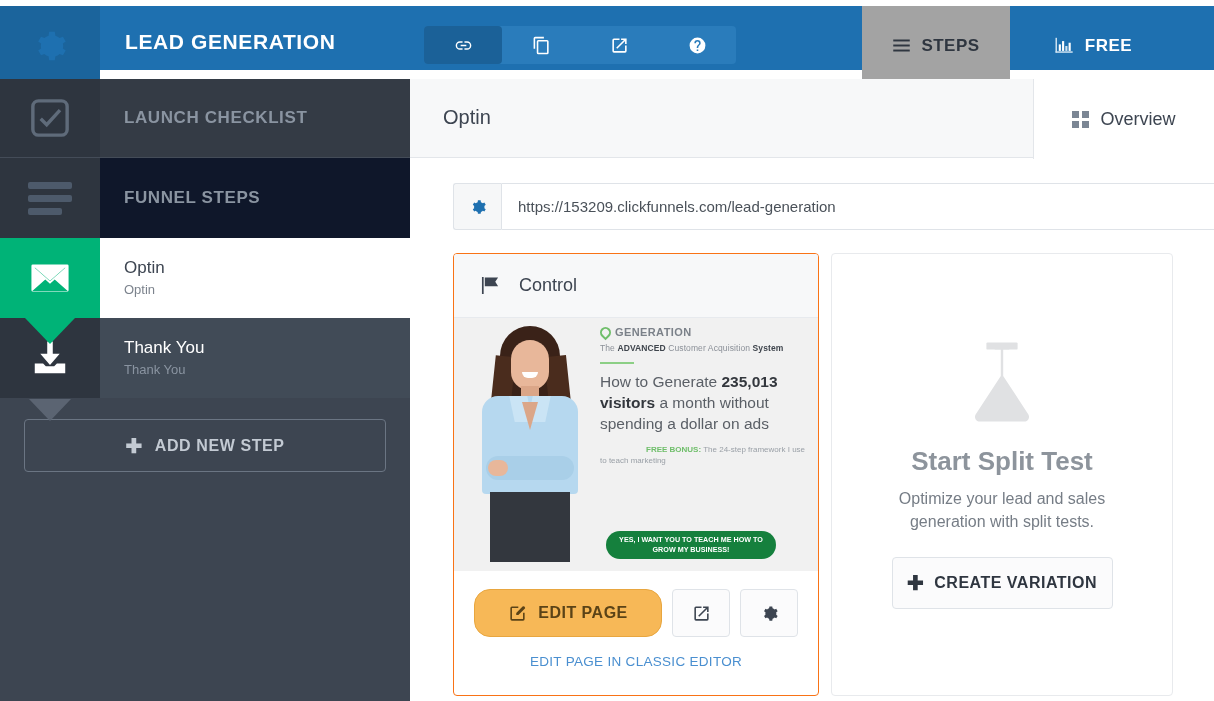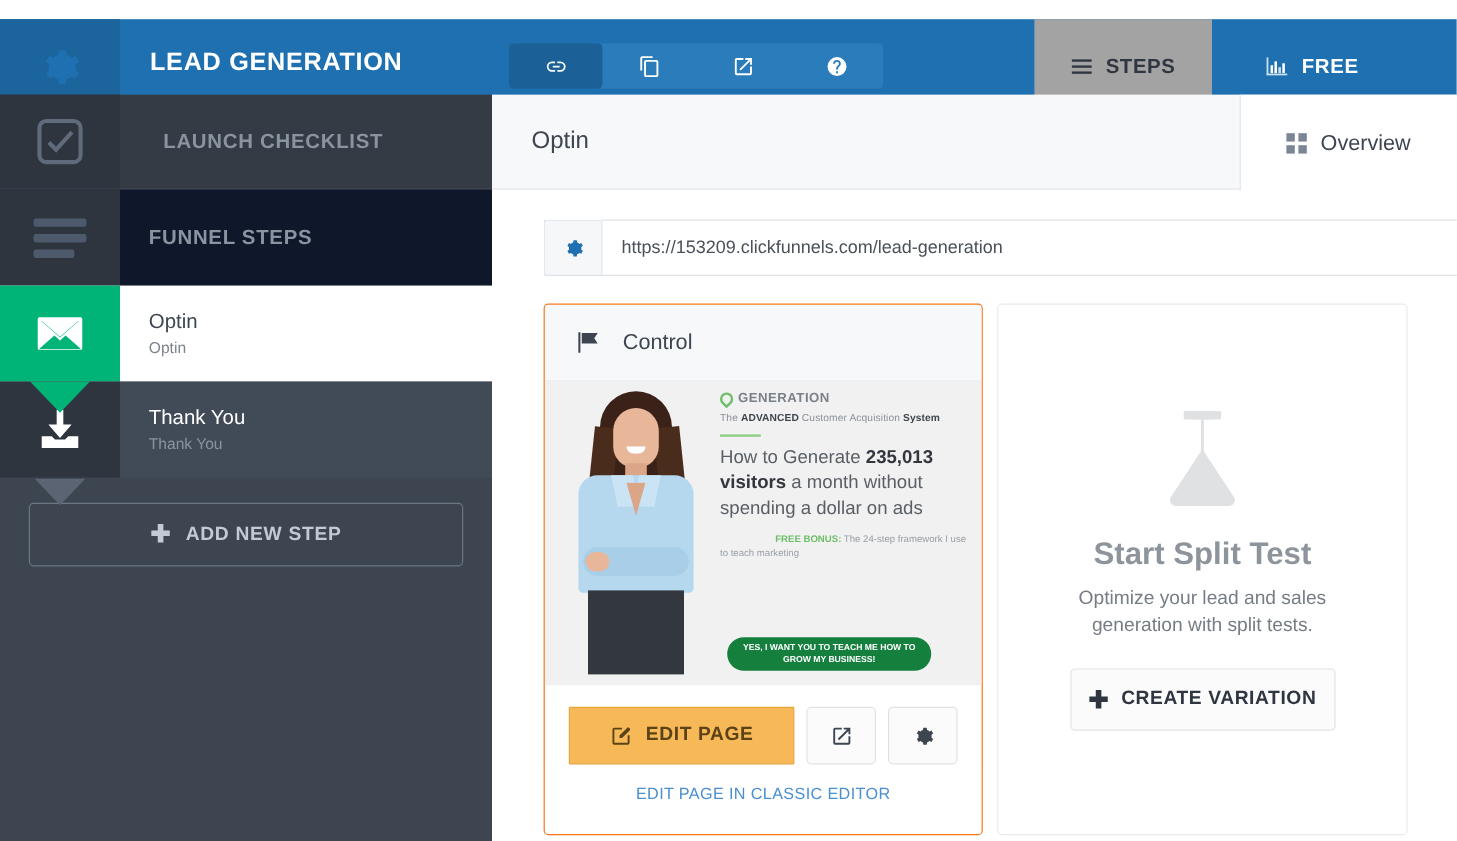--- a/index.html
+++ b/index.html
@@ -6,21 +6,21 @@
   html, body {
     width: 1214px; height: 701px;
     font-family: "Liberation Sans", sans-serif;
     background: #ffffff;
     overflow: hidden;
   }
   .app { position: relative; width: 1214px; height: 701px; }
 
   
   .header {
-    position: absolute; top: 16px; left: 0; width: 1214px; height: 64px;
+    position: absolute; top: 6px; left: 0; width: 1214px; height: 64px;
     background: #1e70b0;
     text-align: center;
   }
   .logo-tile {
     position: absolute; left: 0; top: 0; width: 100px; height: 79px;
     background: #1b649c;
     display: flex; align-items: center; justify-content: center;
   }
   .logo-tile svg { width: 34px; height: 34px; fill: #1e70b0; }
   .funnel-title {
@@ -61,21 +61,21 @@
     background: #3d4551;
   }
   .side-row {
     position: relative; width: 410px; display: flex; align-items: center;
     cursor: pointer;
   }
   .side-icon {
     width: 100px; flex: 0 0 100px; display: flex; align-items: center; justify-content: center;
     align-self: stretch;
   }
-  .row-checklist { height: 79px; background: #343b45; border-bottom: 1px solid #444c58; gap: 12px; }
+  .row-checklist { height: 79px; background: #343b45; border-bottom: 1px solid #444c58; }
   .row-checklist .side-icon { background: #2e353f; }
   .row-checklist svg { width: 40px; height: 40px; stroke: #5f6b7a; fill: none; stroke-width: 2.4; }
   .row-checklist .cap { color: #8a94a1; font-size: 17px; font-weight: bold; letter-spacing: 0.6px; padding-left: 24px; }
 
   .row-funnel { height: 80px; background: #0f172a; }
   .row-funnel .side-icon { background: #2e353f; }
   .row-funnel .bars { width: 44px; }
   .row-funnel .bars i { display:block; height: 7px; background: #4d5a6b; border-radius: 2px; margin-bottom: 6px; }
   .row-funnel .bars i:last-child { margin-bottom: 0; width: 34px; }
   .row-funnel .cap { color: #8a94a1; font-size: 17px; font-weight: bold; letter-spacing: 0.6px; padding-left: 24px; }
@@ -189,21 +189,21 @@
   .cta {
     position: absolute; left: 152px; bottom: 12px; width: 170px; height: 28px;
     background: #15803d; border-radius: 14px; color: #ffffff; font-size: 7.2px;
     font-weight: bold; display: flex; align-items: center; justify-content: center;
     text-align: center; line-height: 10px; padding: 0 10px; cursor: pointer;
   }
 
   .card-actions { display: flex; align-items: center; gap: 10px; padding: 18px 20px 0 20px; }
   .btn-edit {
     width: 188px; height: 48px; background: #f7b857; border: 1px solid #e8a63f;
-    border-radius: 1px; color: #5b4317; font-size: 16px; font-weight: bold;
+    border-radius: 16px; color: #5b4317; font-size: 16px; font-weight: bold;
     letter-spacing: 0.5px; display: flex; align-items: center; justify-content: center;
     gap: 11px; cursor: pointer; font-family: "Liberation Sans", sans-serif;
   }
   .btn-edit svg { width: 19px; height: 19px; fill: #5b4317; }
   .btn-sq {
     width: 58px; height: 48px; background: #fbfbfc; border: 1px solid #dfe3e8;
     border-radius: 4px; display: flex; align-items: center; justify-content: center; cursor: pointer;
   }
   .btn-sq svg { width: 19px; height: 19px; fill: #3d4551; }
   .classic-link {

